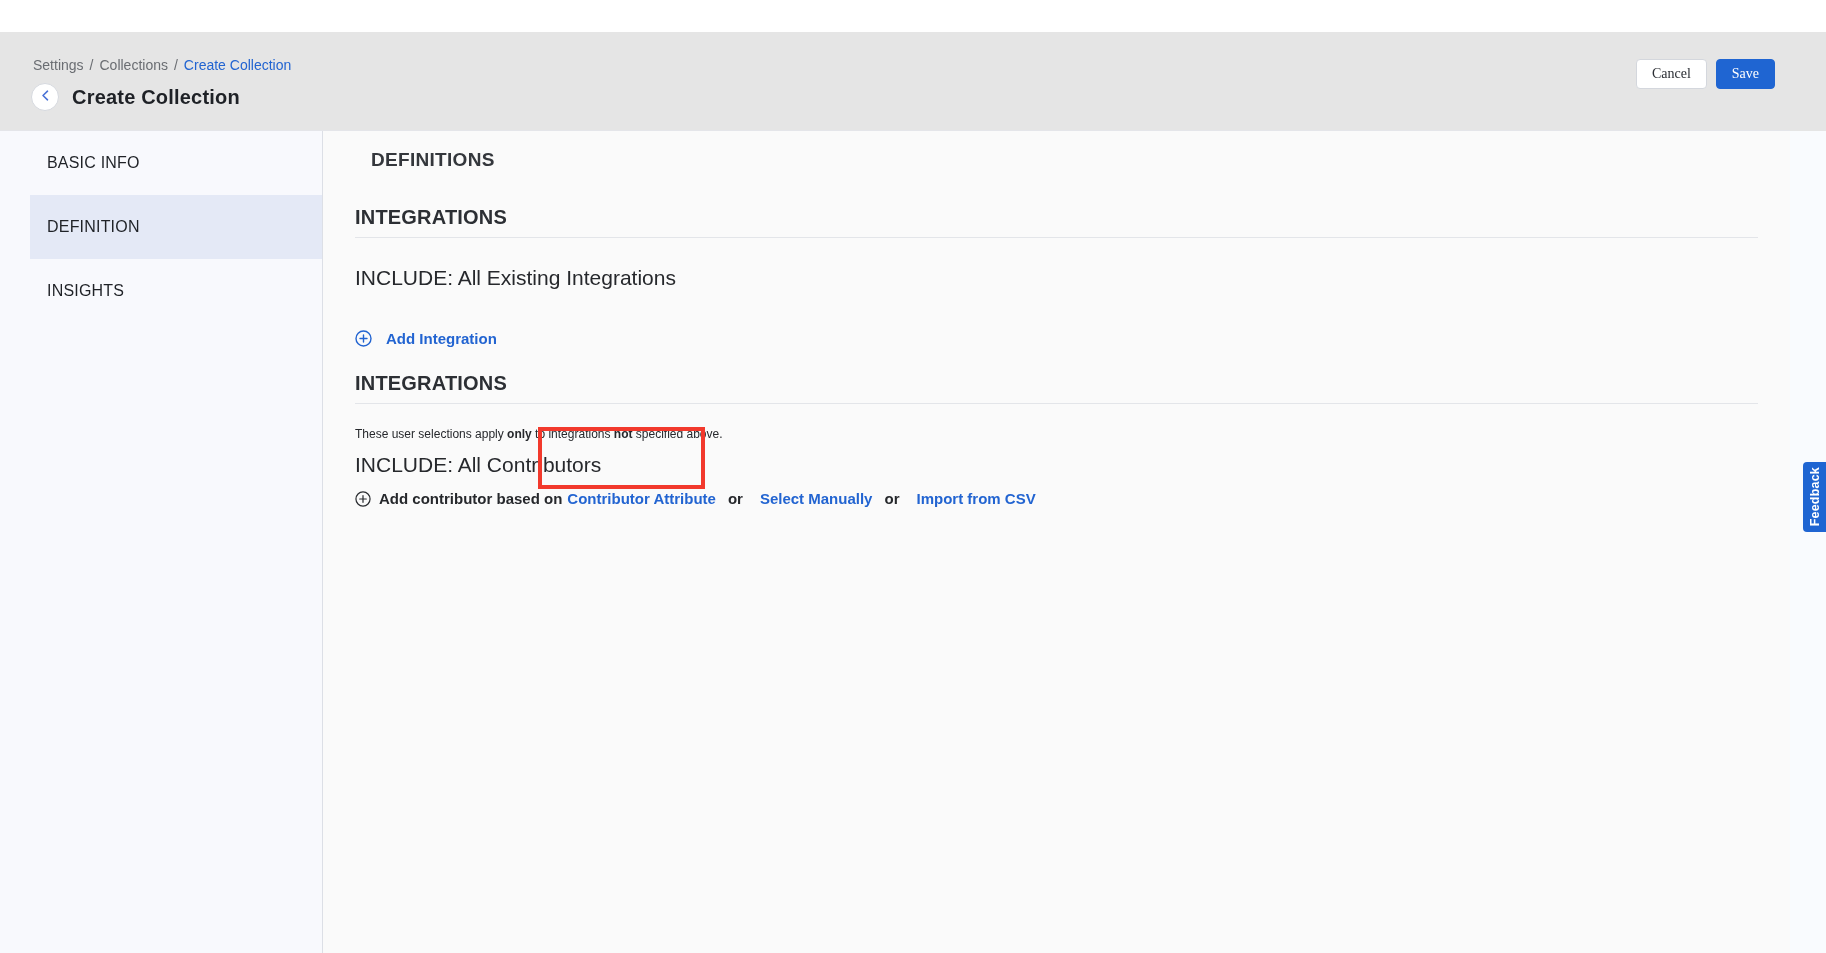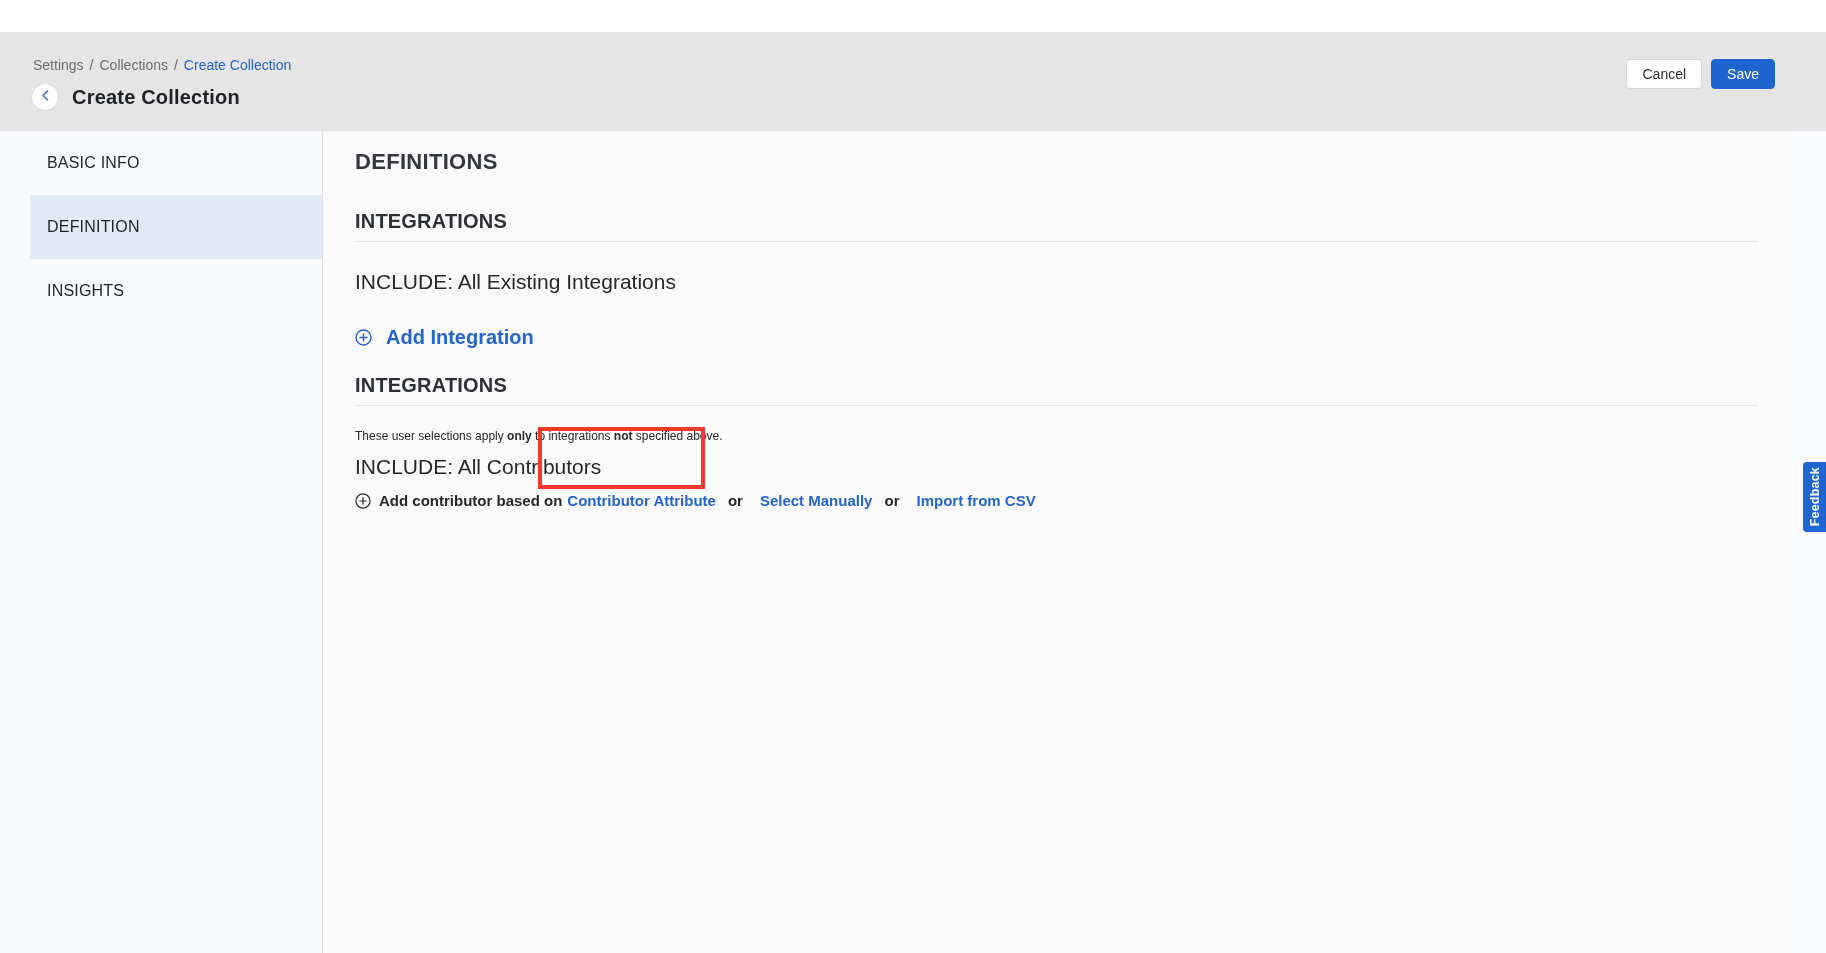--- a/index.html
+++ b/index.html
@@ -28,42 +28,42 @@
   .breadcrumb .crumb{cursor:pointer;}
   .breadcrumb .crumb.current{color:var(--link-blue);}
   .title-row{position:absolute;left:31px;top:51px;display:flex;align-items:center;gap:13px;}
   .back-btn{
     width:28px;height:28px;border-radius:50%;border:1px solid #d6d9df;background:#fff;
     display:flex;align-items:center;justify-content:center;color:#4a72d6;cursor:pointer;padding:0;
   }
   .page-title{font-size:20px;font-weight:700;color:#1e2126;letter-spacing:.2px;}
   .header-actions{position:absolute;top:27px;right:51px;display:flex;gap:9px;}
   .btn{height:30px;border-radius:4px;font-size:14px;font-weight:500;padding:0 15px;cursor:pointer;
-       font-family:Liberation Sans, sans-serif;display:flex;align-items:center;text-align:center;}
+       font-family:Liberation Serif, serif;display:flex;align-items:center;text-align:center;}
   .btn-cancel{background:#fff;border:1px solid #d4d7dd;color:#2a2d33;}
   .btn-save{background:var(--accent-blue);border:1px solid var(--accent-blue);color:#fff;}
   
   .content-row{display:flex;height:854px;}
   .sidebar{width:323px;background:var(--sidebar-bg);border-right:1px solid #dcdfe6;flex:none;text-align:center;}
   .side-item{
     height:64px;margin-left:30px;display:flex;align-items:center;padding-left:17px;
     font-size:16px;color:#1f2227;cursor:pointer;letter-spacing:.2px;
   }
   .side-item.selected{background:var(--sidebar-selected-bg);}
   .main{flex:1;background:var(--main-bg);position:relative;padding:0 32px;}
-  .main-title{margin:18px 0 0;font-size:22px;font-weight:700;color:#34373c;letter-spacing:.3px;}
+  .main-title{margin:18px 16px 0;font-size:19px;font-weight:700;color:#34373c;letter-spacing:.3px;}
   .section-heading{
     margin:35px 0 0;font-size:20px;font-weight:700;color:#2c2f34;letter-spacing:.2px;
     padding-bottom:8px;border-bottom:1px solid #e3e5e9;
   }
   .section-heading.contrib{margin-top:25px;}
   .include-text{margin-top:28px;font-size:21px;color:var(--text-dark);}
   .add-link-row{
-    margin-top:32px;display:flex;align-items:center;gap:14px;
-    color:var(--link-blue);font-weight:700;font-size:20px;cursor:pointer;width:max-content;
+    margin-top:40px;display:flex;align-items:center;gap:14px;
+    color:var(--link-blue);font-weight:700;font-size:15px;cursor:pointer;width:max-content;
   }
   .add-link-row .icon{display:flex;color:var(--link-blue);}
   .note{margin-top:23px;font-size:12px;color:var(--text-dark);}
   .note b{font-weight:700;}
   .include2{margin-top:12px;}
   .add-contrib-row{margin-top:13px;display:flex;align-items:center;font-size:15px;color:var(--text-dark);}
   .add-contrib-row .icon{display:flex;color:#2a2d31;margin-right:8px;}
   .add-contrib-row .bold-label{font-weight:700;}
   .add-contrib-row .or{font-weight:700;margin:0 12px;}
   .add-contrib-row .link{color:var(--link-blue);font-weight:700;cursor:pointer;margin-left:5px;}

